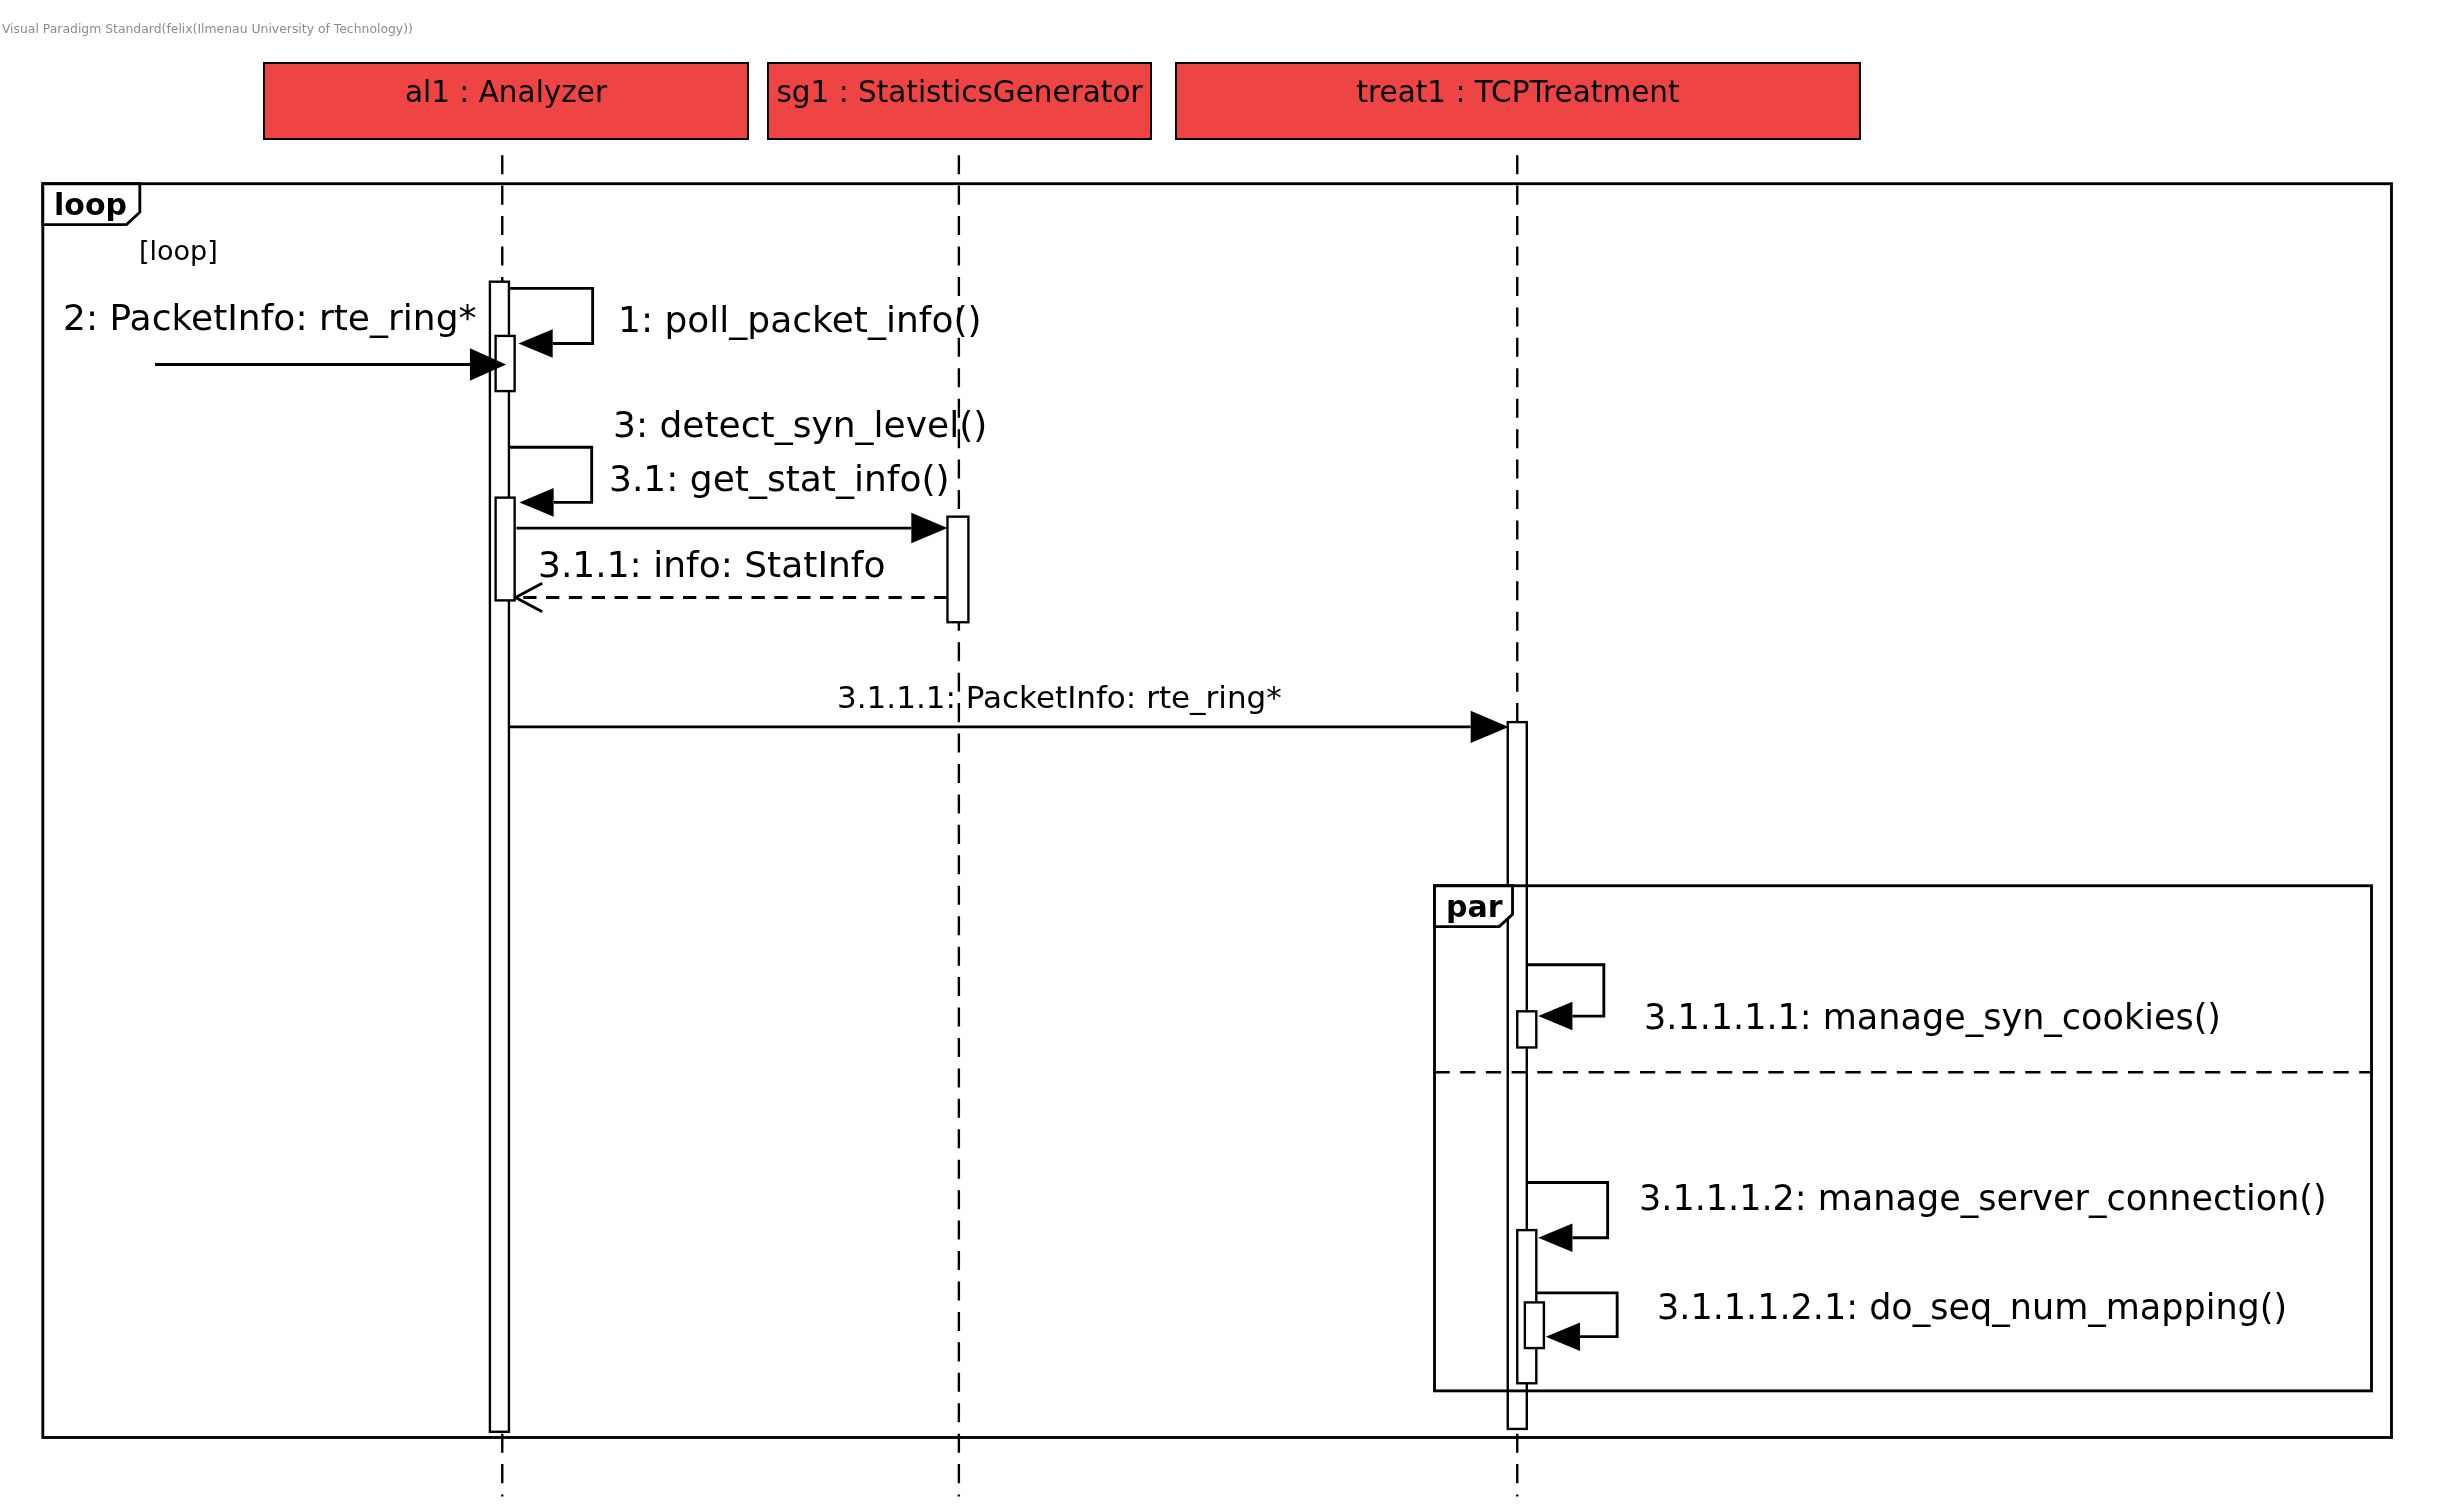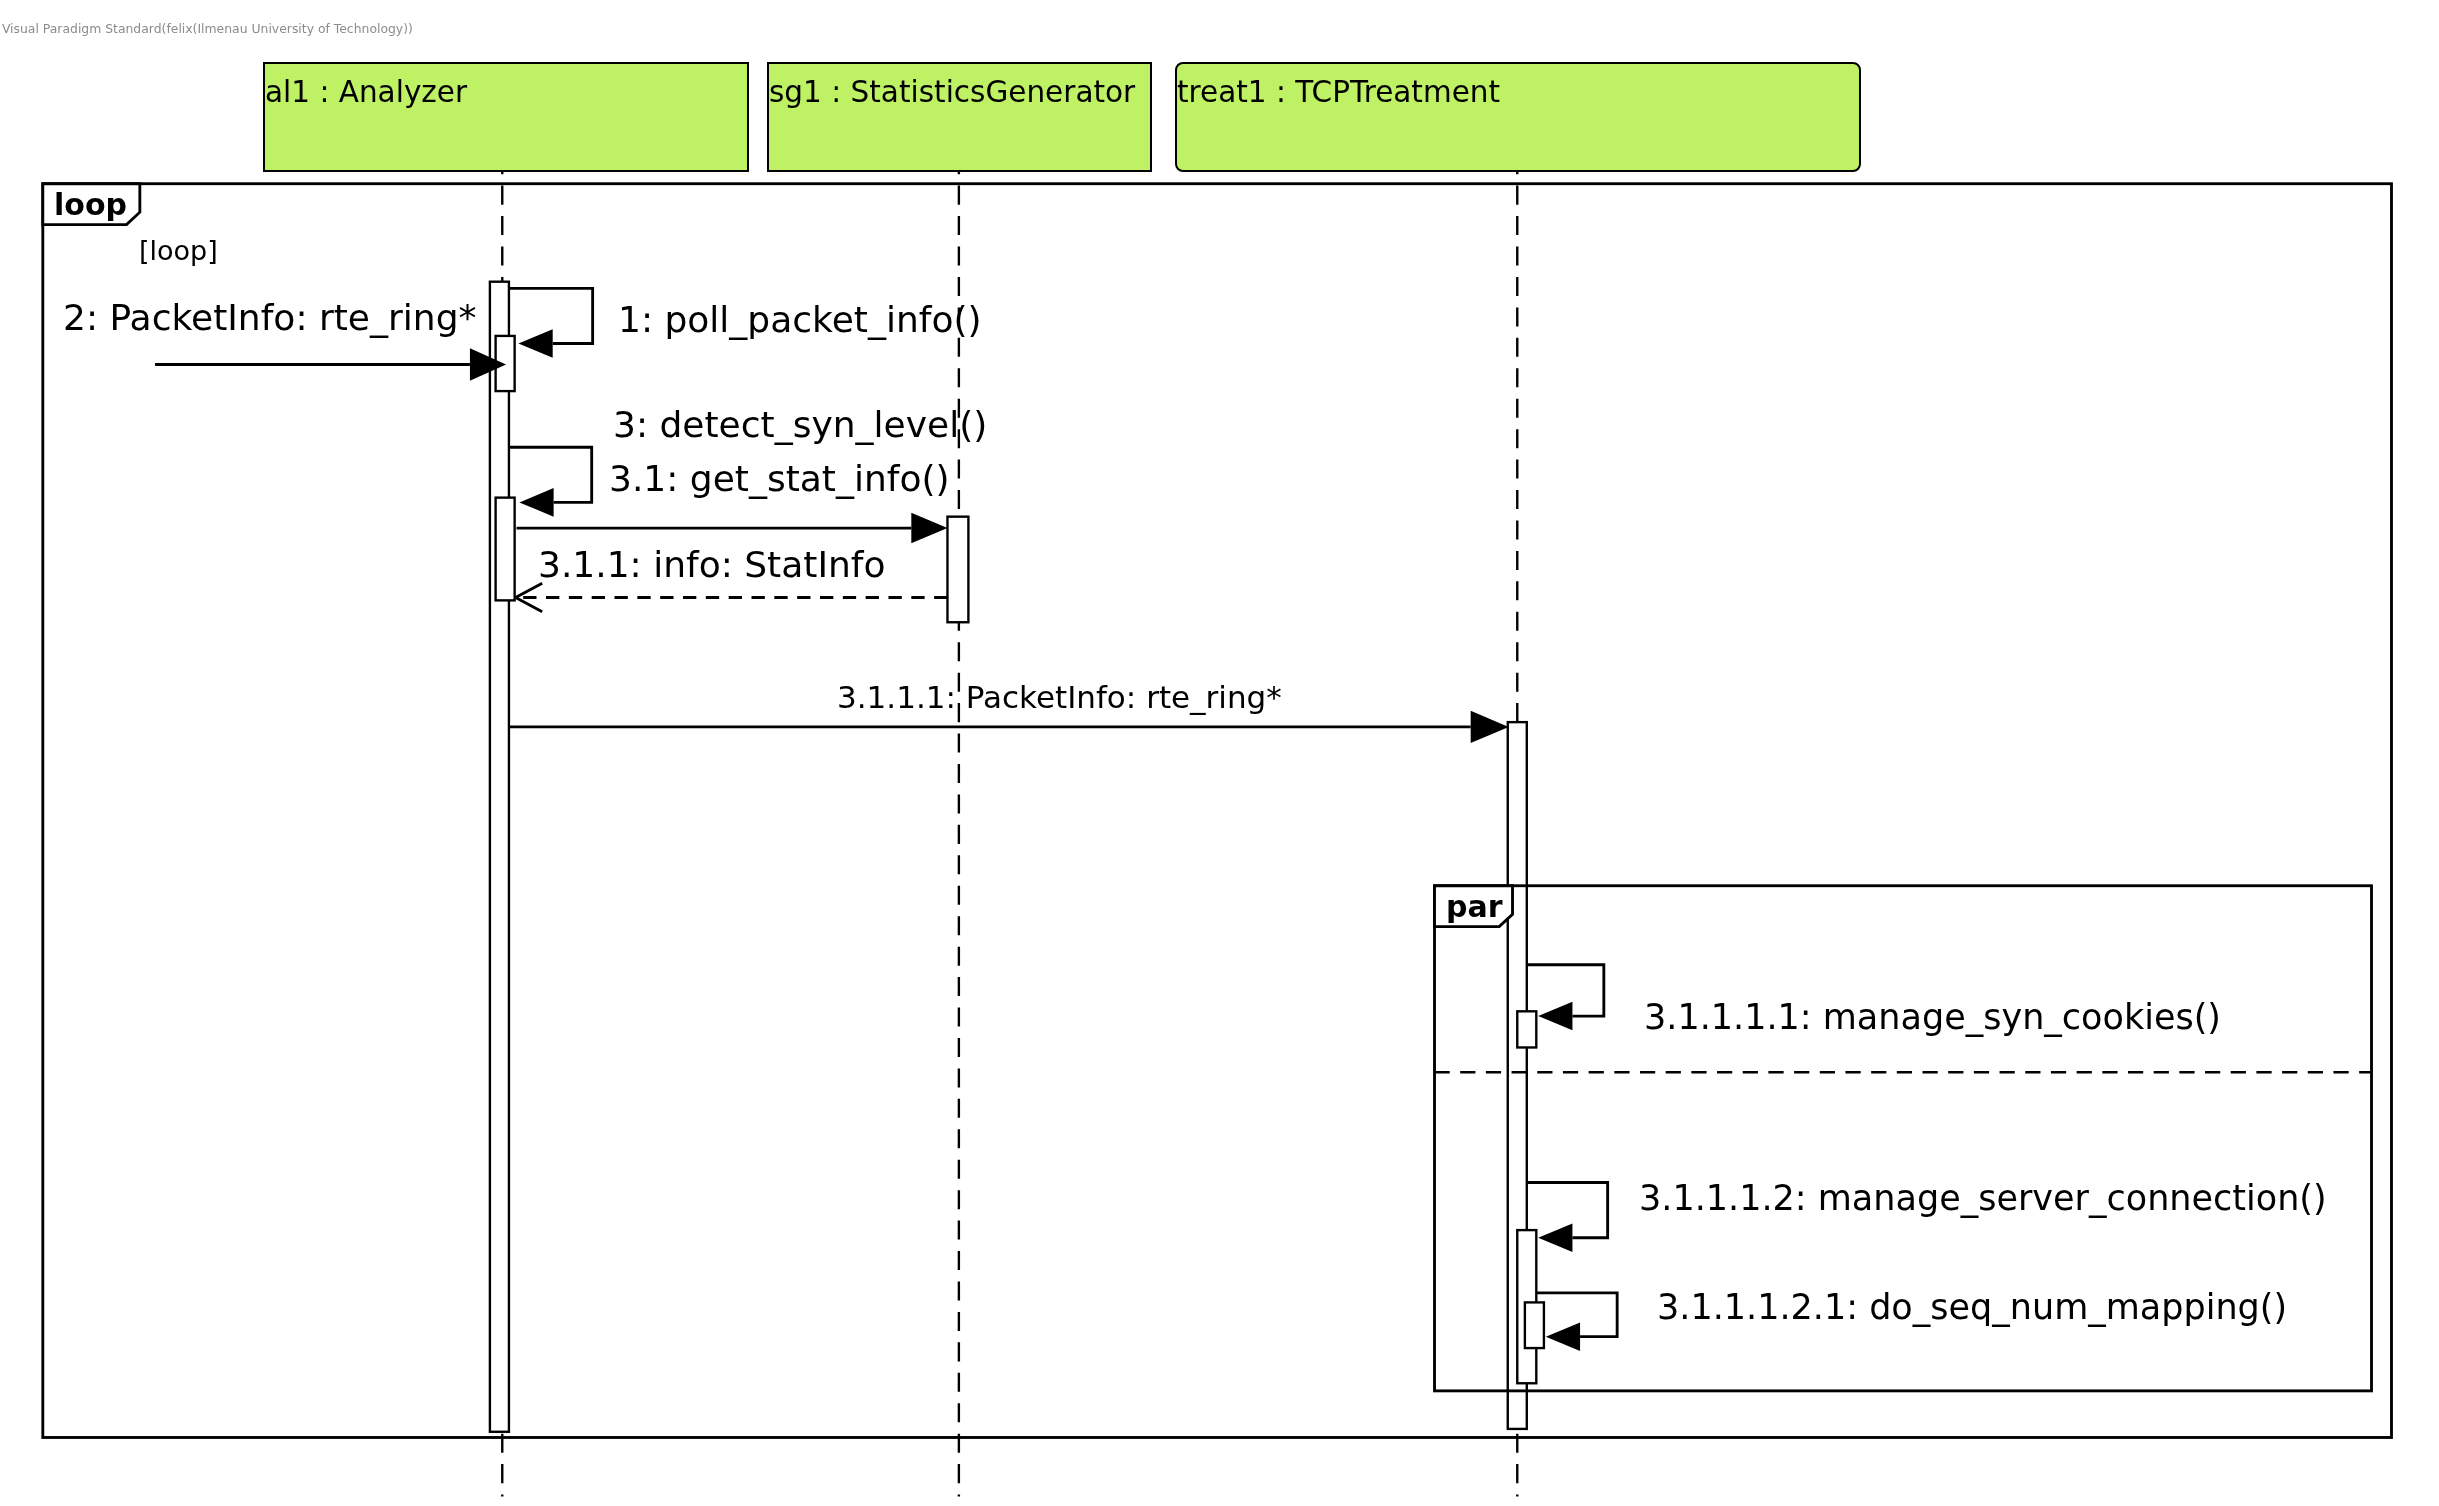--- a/index.html
+++ b/index.html
@@ -4,22 +4,22 @@
 <style>
   html,body{margin:0;padding:0;background:#fff;}
   .diagram{
     position:relative;width:2440px;height:1507px;background:#fff;overflow:hidden;
     font-family:"DejaVu Sans","Liberation Sans",sans-serif;color:#000;margin-top:20px;
   }
   svg.wires{position:absolute;left:0;top:0;width:2440px;height:1507px;}
   .lbl{position:absolute;white-space:nowrap;line-height:1.15;}
   .watermark{position:absolute;left:1.9px;top:1px;font-size:12.4px;color:#8c8c8c;white-space:nowrap;}
   .head{
-    position:absolute;top:42px;height:110px;border:2.9px solid #000;background:#bef264;
-    box-sizing:border-box;text-align:left;font-size:29.5px;padding-top:10.5px;
+    position:absolute;top:42px;height:78px;border:2.9px solid #000;background:#ef4444;
+    box-sizing:border-box;text-align:center;font-size:29.5px;padding-top:10.5px;
   }
   .frag-label{font-weight:bold;font-size:30px;}
   .guard{font-size:27px;}
   .msg{font-size:36px;}
   .msg-sm{font-size:31px;}
   .msg-par{font-size:35px;}
 </style>
 </head>
 <body>
 
@@ -75,21 +75,21 @@
   </svg>
 
   <div class="watermark">Visual Paradigm Standard(felix(Ilmenau University of Technology))</div>
 
   <div class="head" style="left:263px;width:486px;">
     <span>al1 : Analyzer</span>
   </div>
   <div class="head" style="left:767px;width:385px;">
     <span>sg1 : StatisticsGenerator</span>
   </div>
-  <div class="head" style="left:1175px;width:686px;border-radius:8px;">
+  <div class="head" style="left:1175px;width:686px;">
     <span>treat1 : TCPTreatment</span>
   </div>
 
   <div class="lbl frag-label" style="left:54px;top:168px;">loop</div>
   <div class="lbl guard" style="left:139px;top:215px;">[loop]</div>
   <div class="lbl frag-label" style="left:1446px;top:870px;">par</div>
 
   <div class="lbl msg" style="left:63px;top:277px;">2: PacketInfo: rte_ring*</div>
   <div class="lbl msg" style="left:618px;top:279px;">1: poll_packet_info()</div>
   <div class="lbl msg" style="left:613px;top:384px;">3: detect_syn_level()</div>

